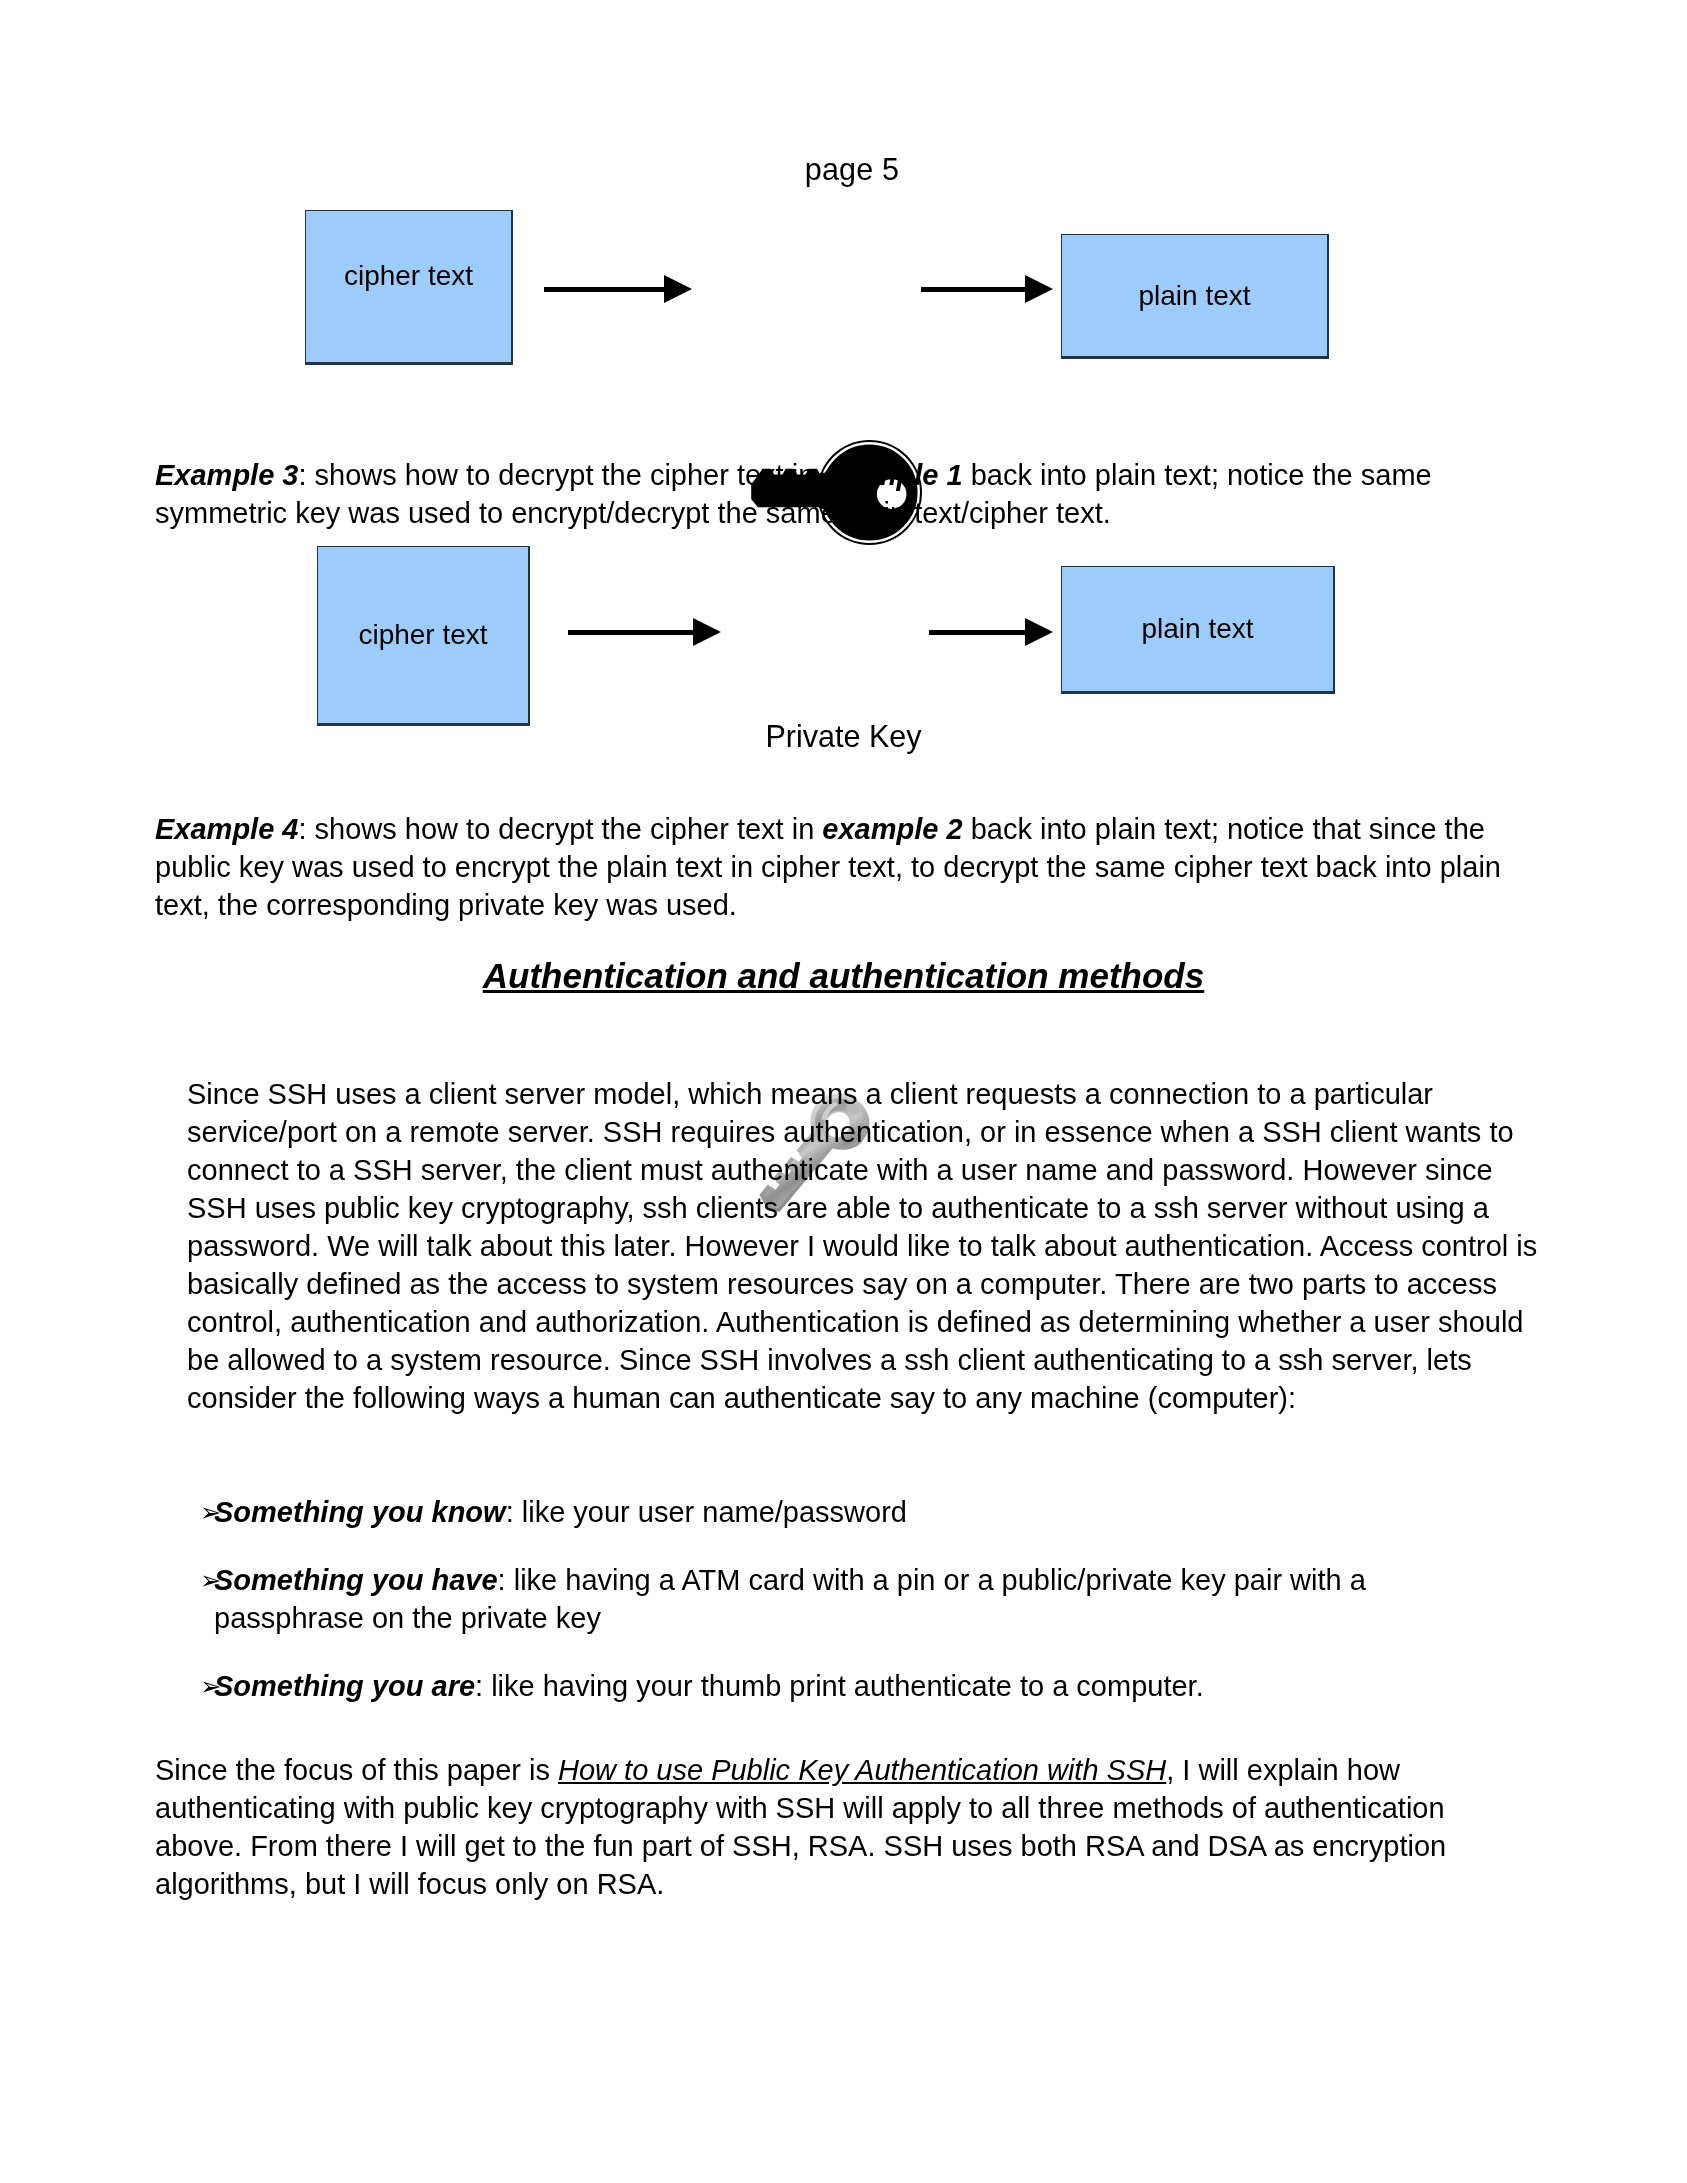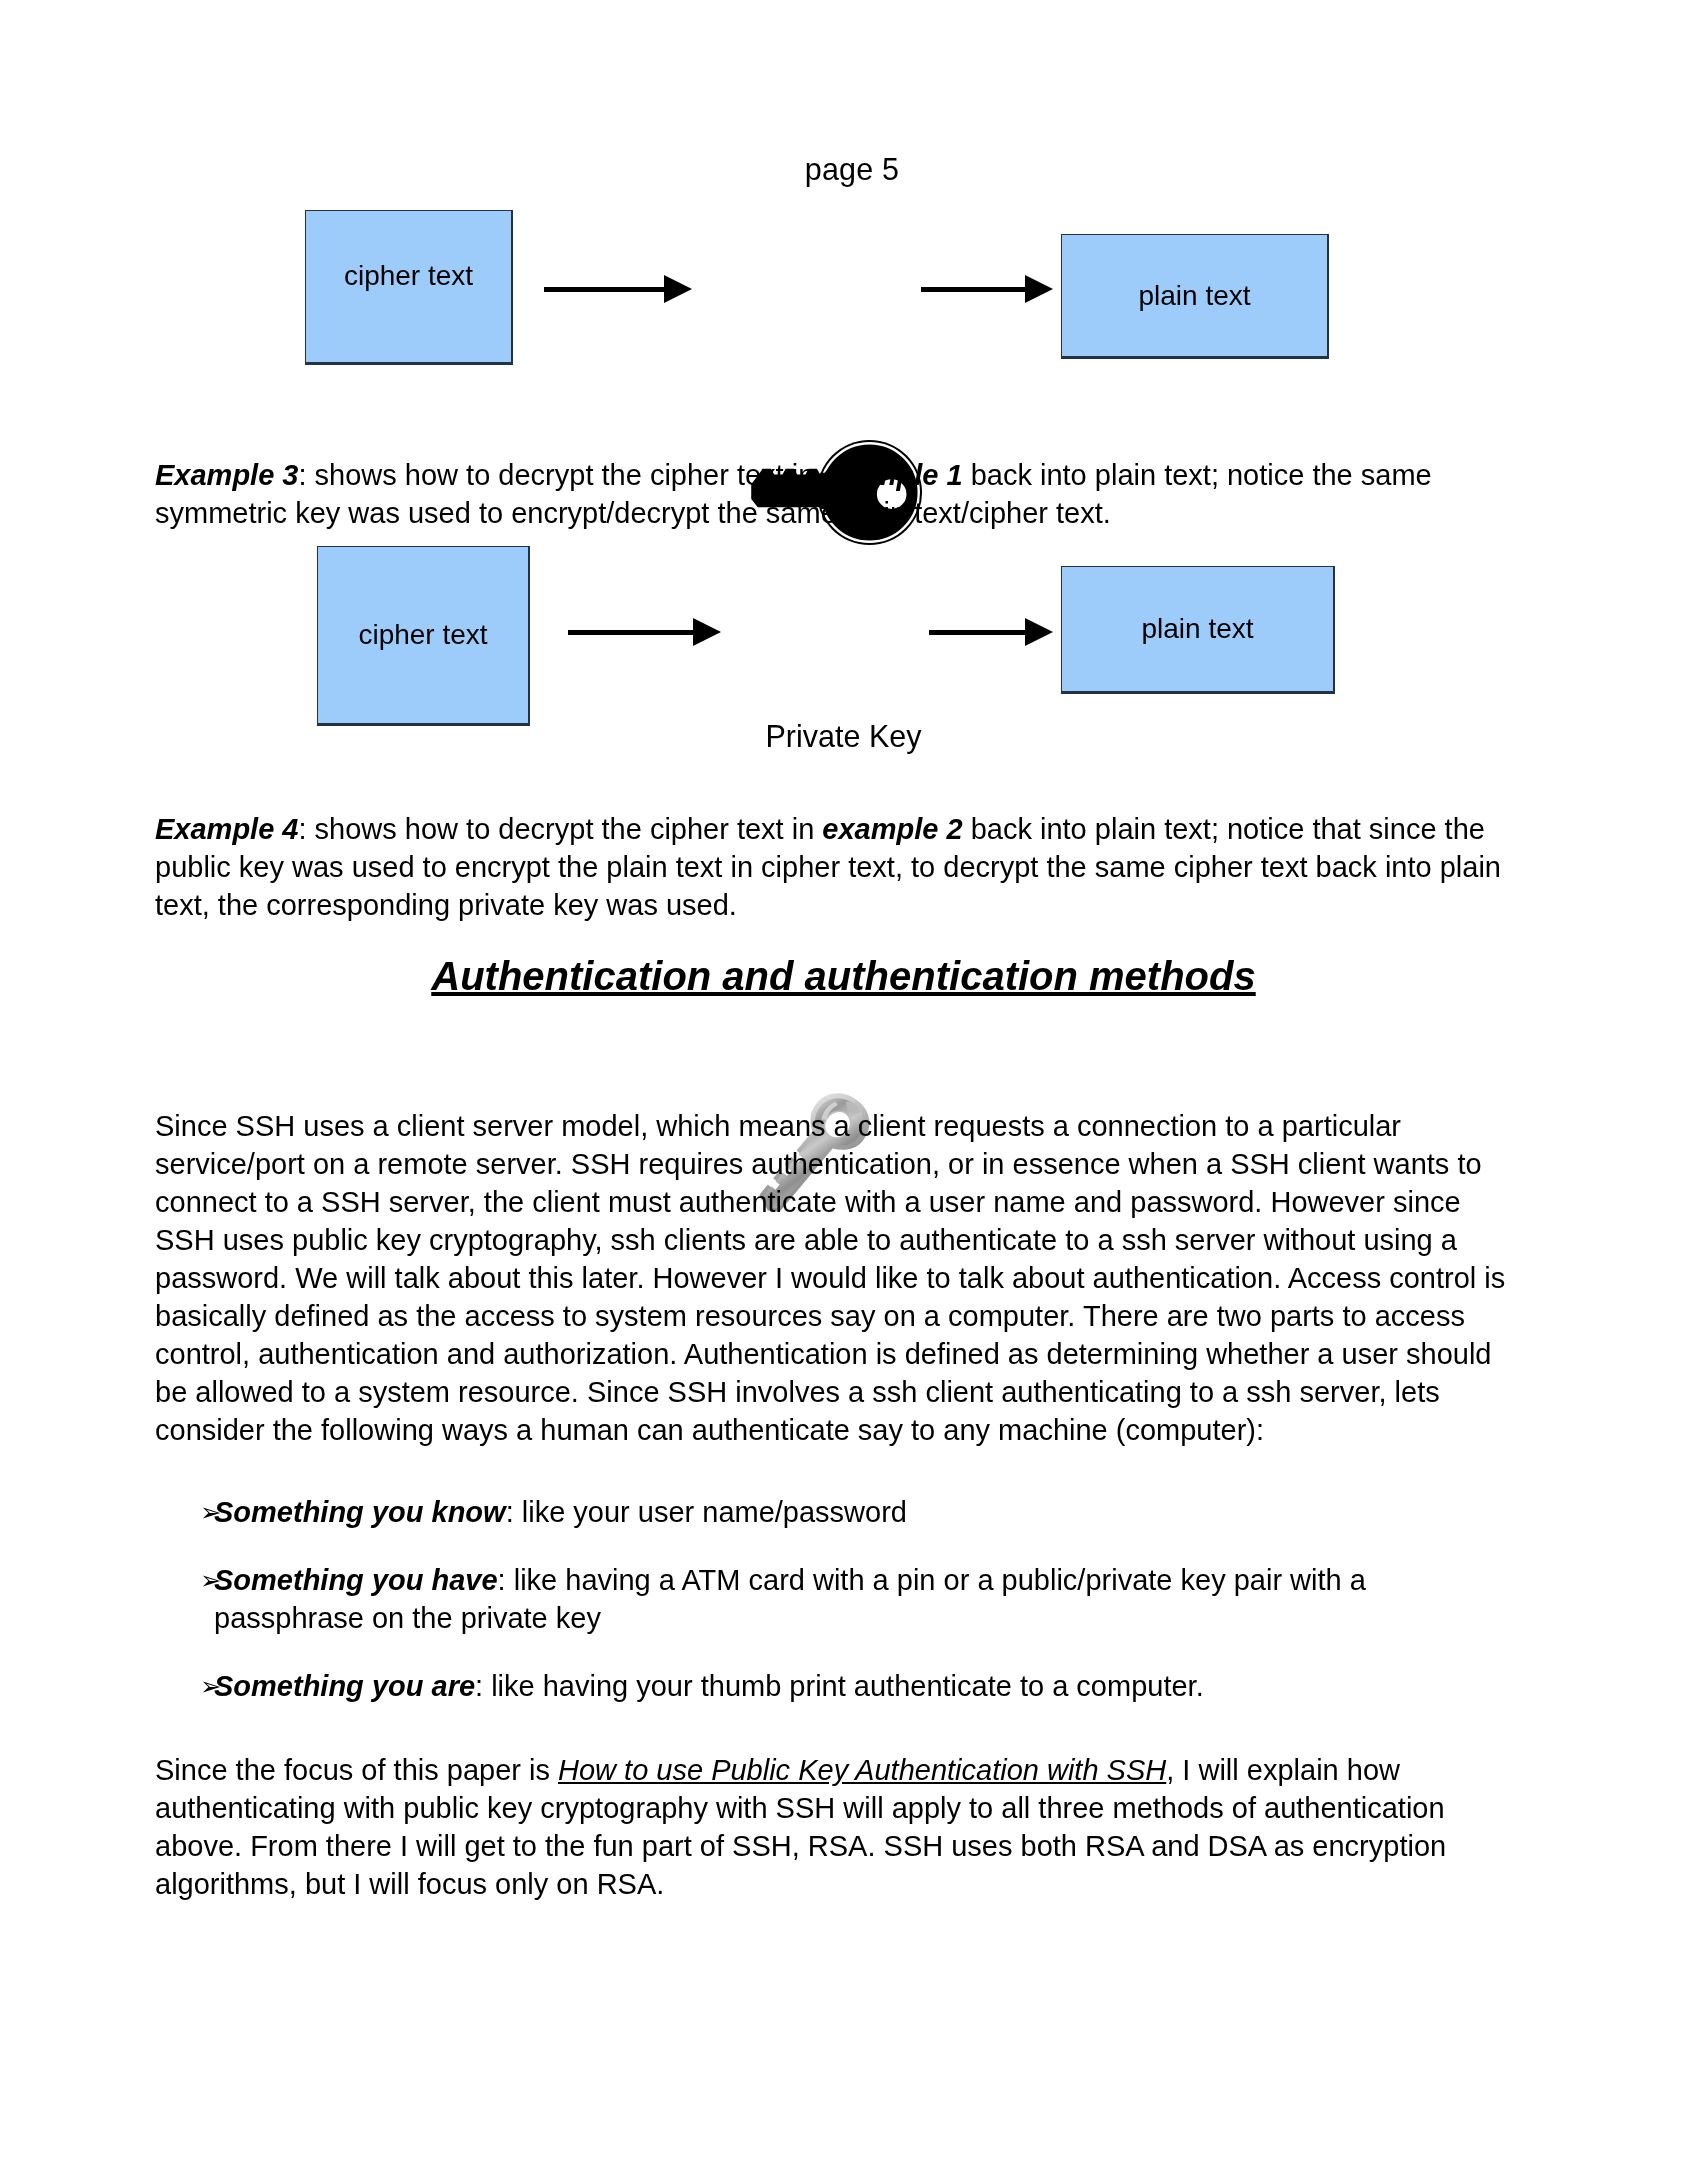--- a/index.html
+++ b/index.html
@@ -157,28 +157,28 @@
   .part-head {
     position: absolute;
     left: 0; width: 1687px;
     text-align: center;
   }
   .part-head .part-line {
     font-size: 30.5px;
     line-height: 39px;
   }
   .part-head .part-sub {
-    font-size: 40px;
+    font-size: 35px;
     line-height: 40px;
     font-weight: bold;
     font-style: italic;
     text-decoration: underline;
   }
 
-  .body-main { top: 1107px; }
+  .body-main { top: 1075px; margin-left: 32px; }
 
   
   .bullets {
     position: absolute;
     left: 155px;
     width: 1368px;
     top: 1493px;
   }
   .bullet-item {
     position: relative;

